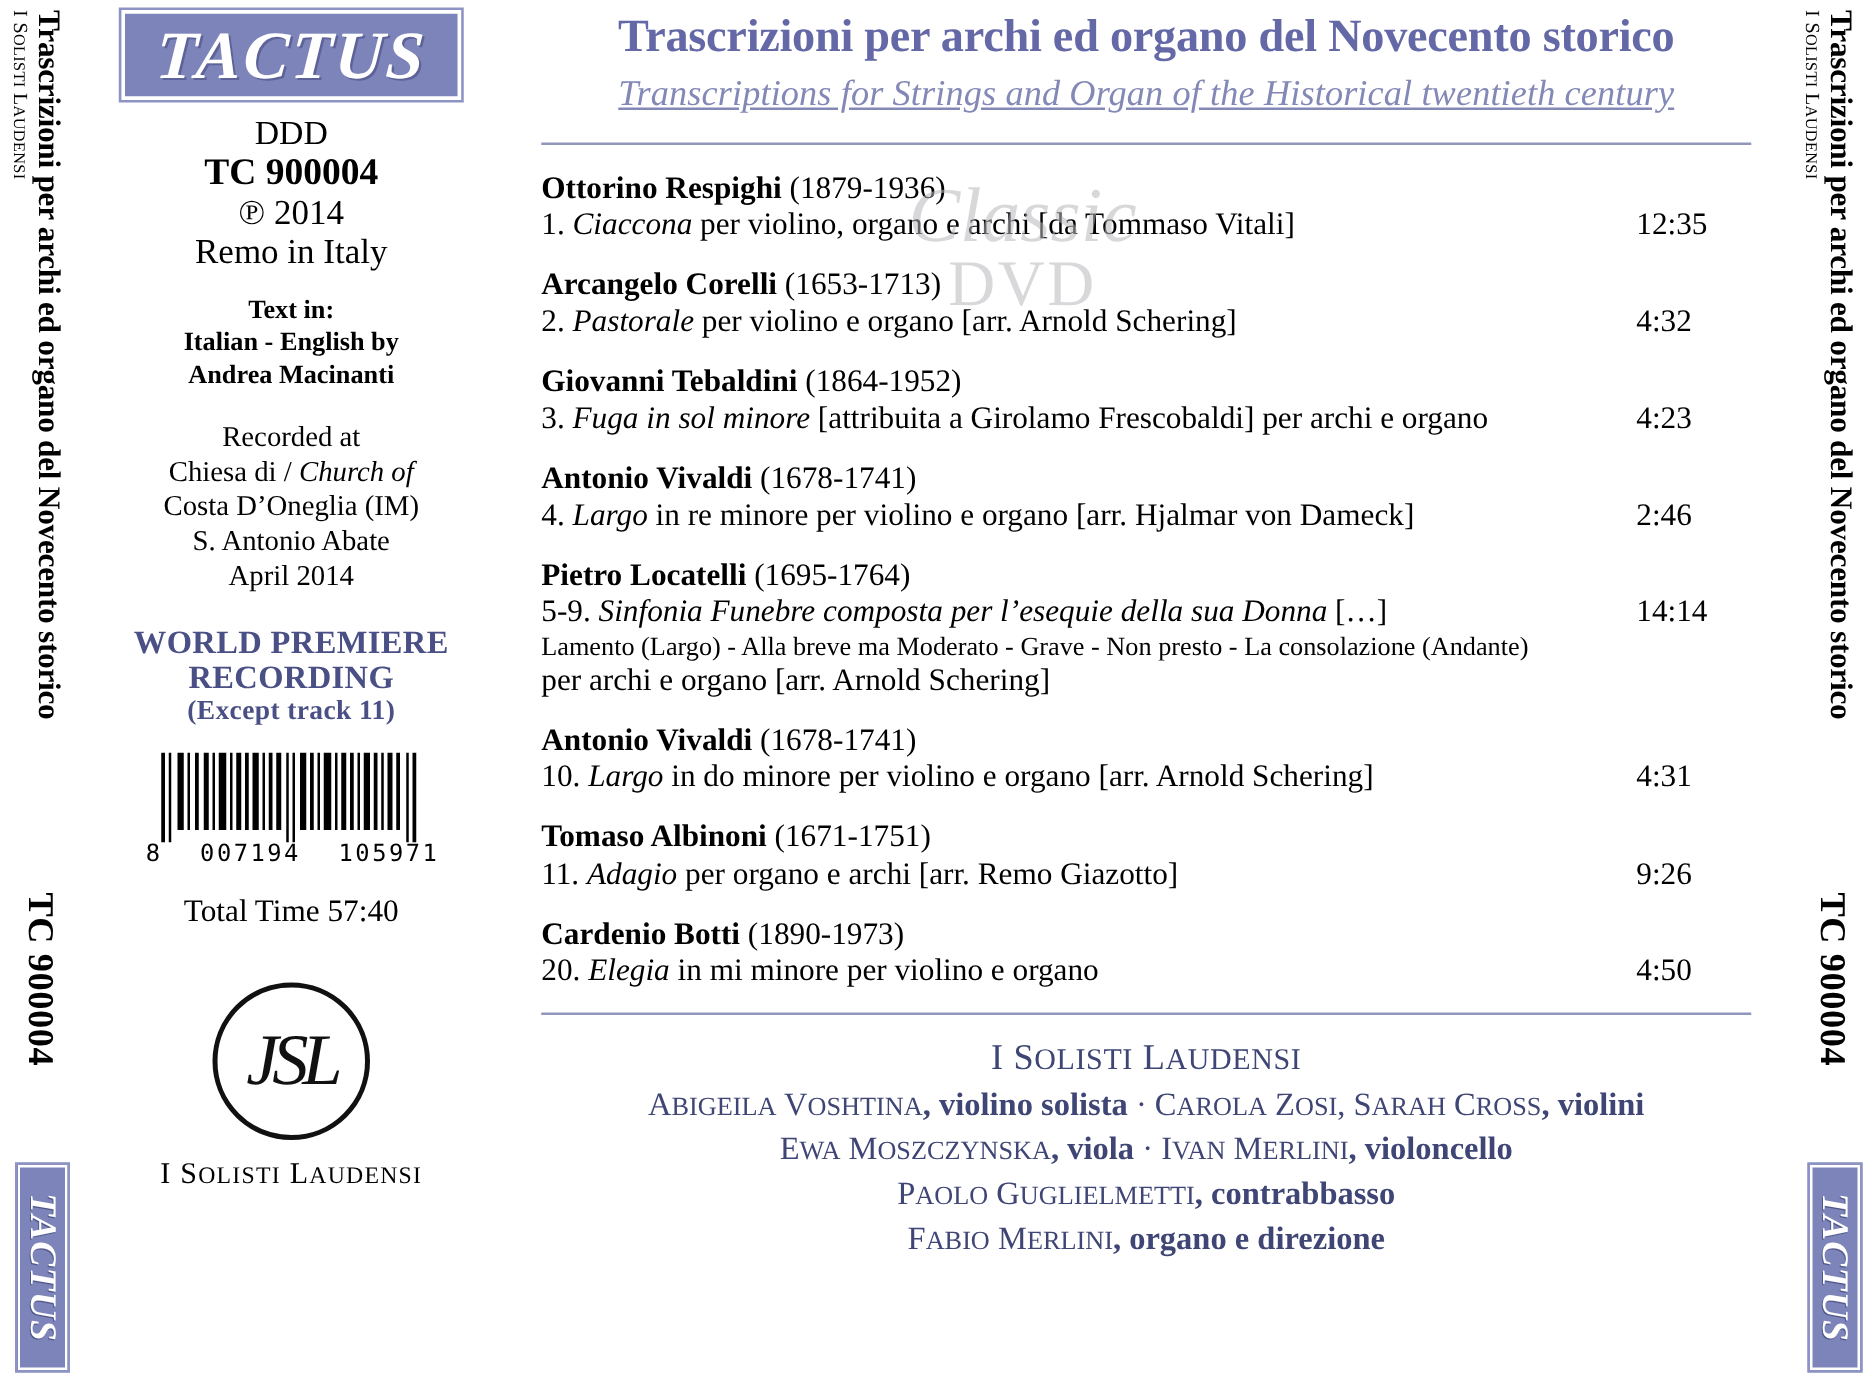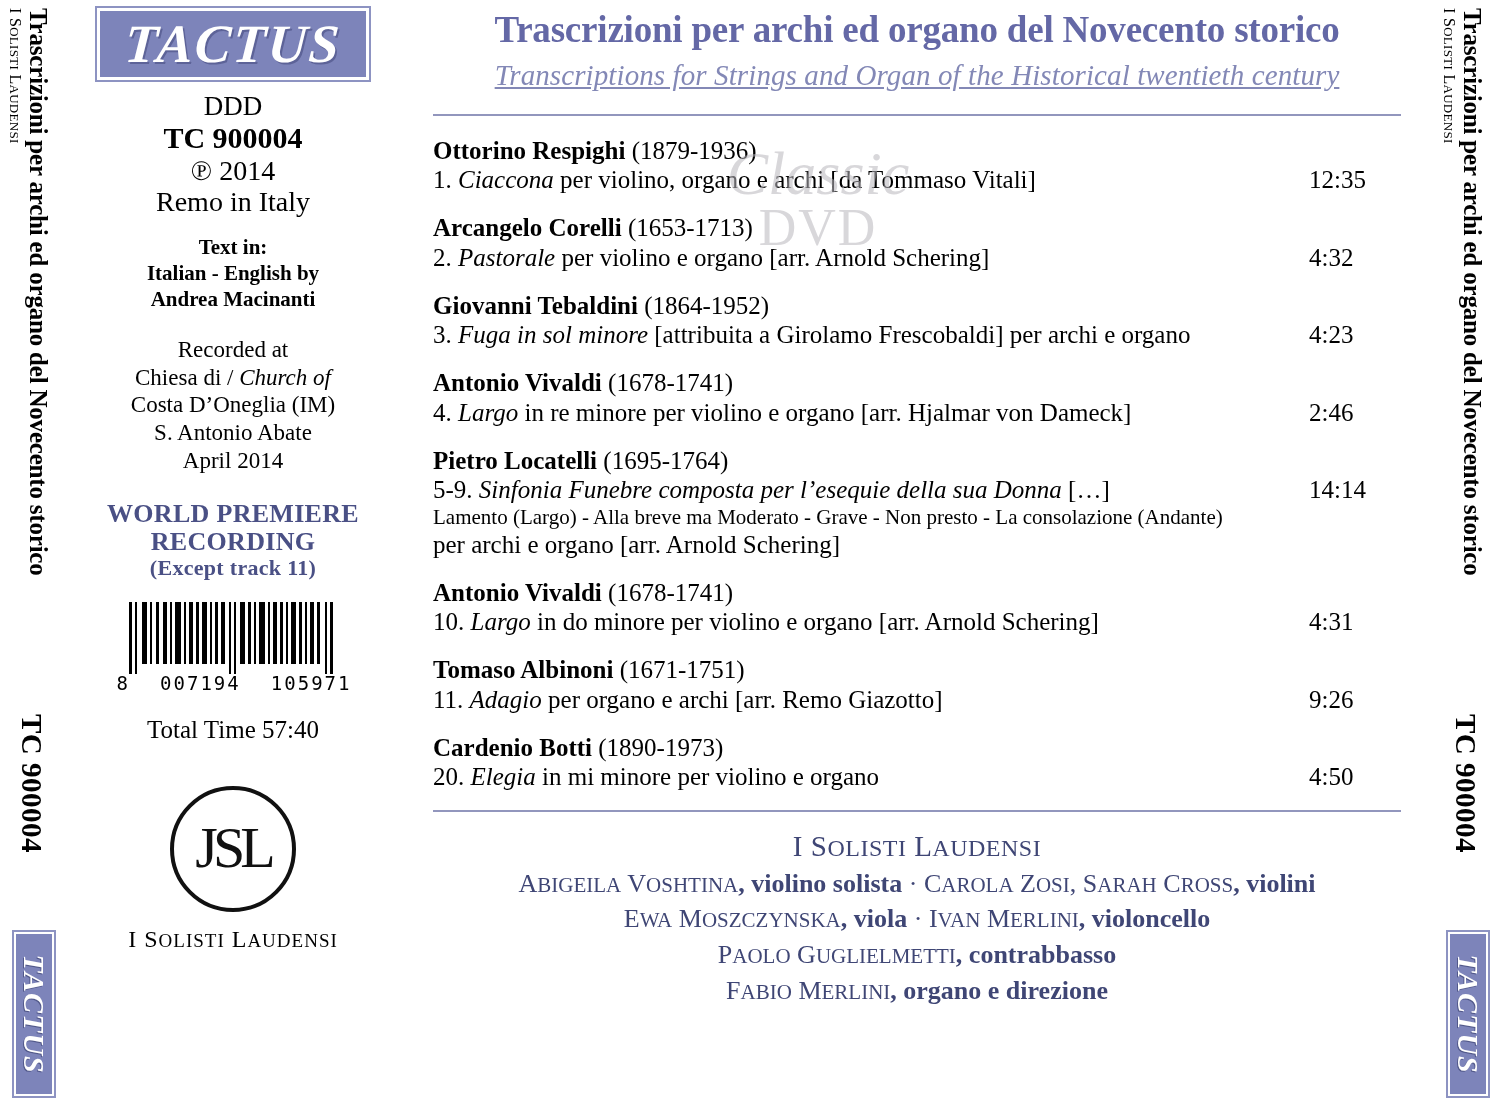--- a/index.html
+++ b/index.html
@@ -99,21 +99,21 @@
     display:flex; justify-content:space-between;
   }
   .total { margin-top:22px; font-size:25px; }
 
   .jsl-wrap { margin-top:42px; }
   .jsl-circle {
     width:126px; height:126px; border:4px solid #111; border-radius:50%;
     margin:0 auto; display:flex; align-items:center; justify-content:center;
   }
   .jsl-circle span {
-    font-family:"Liberation Serif", serif; 
+    font-family:"Liberation Serif", serif; font-style:italic;
     font-size:58px; letter-spacing:-5px; color:#111;
     transform:translateY(-2px);
   }
   .jsl-name {
     margin-top:14px; font-size:24px; letter-spacing:1px;
   }
   .jsl-name .sc { font-size:19px; }
 
   
   .main {

